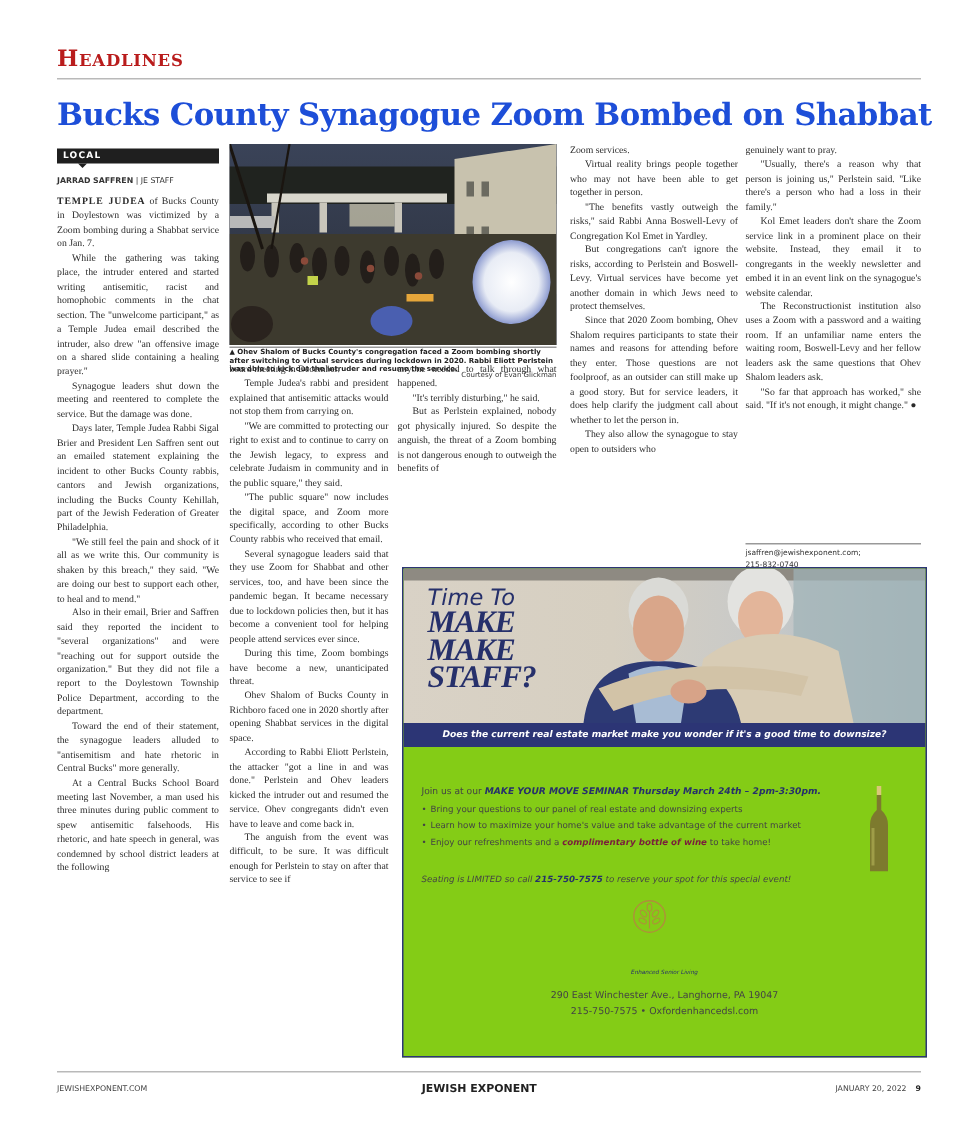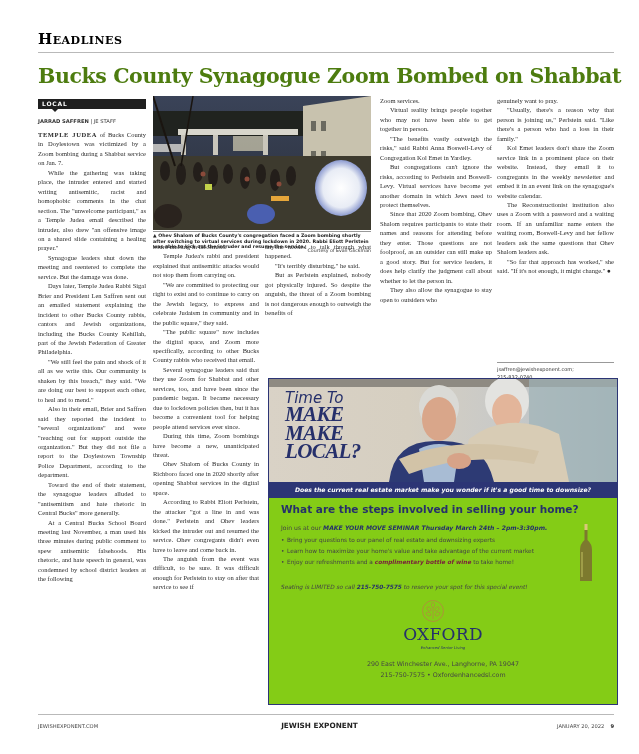--- a/index.html
+++ b/index.html
@@ -1,22 +1,22 @@
 <!DOCTYPE html>
 <html><head>
 <meta charset="utf-8">
 <style>
   * { box-sizing: border-box; margin: 0; padding: 0; }
   html, body { width: 639px; height: 754px; background: #ffffff; overflow: hidden; }
   body { position: relative; font-family: "Liberation Serif", "DejaVu Serif", serif; color: #222; }
 
-  .section-title { position: absolute; left: 38px; top: 30px; font-family: "DejaVu Serif", serif; font-weight: bold; font-size: 15px; letter-spacing: 0.5px; font-variant: small-caps; color: #000000; text-align: right; }
+  .section-title { position: absolute; left: 38px; top: 30px; font-family: "DejaVu Serif", serif; font-weight: bold; font-size: 15px; letter-spacing: 0.5px; font-variant: small-caps; color: #b91c1c; text-align: right; }
   .section-rule { position: absolute; left: 38px; top: 52px; width: 576px; height: 1px; background: #b9b9b9; }
 
-  .headline { position: absolute; left: 38px; top: 64px; width: 580px; font-family: "DejaVu Serif", serif; font-weight: bold; font-size: 20.5px; letter-spacing: -0.4px; color: #4d7c0f; white-space: nowrap; }
+  .headline { position: absolute; left: 38px; top: 64px; width: 580px; font-family: "DejaVu Serif", serif; font-weight: bold; font-size: 20.5px; letter-spacing: -0.4px; color: #1d4ed8; white-space: nowrap; }
 
   .kicker { position: absolute; left: 38px; top: 99px; width: 108px; height: 10px; background: #1f1f1f; color: #fff; font-family: "DejaVu Sans", sans-serif; font-weight: bold; font-size: 6px; letter-spacing: 0.8px; padding: 1px 4px; }
   .kicker-tick { position: absolute; left: 52px; top: 109px; width: 0; height: 0; border-left: 3px solid transparent; border-right: 3px solid transparent; border-top: 3px solid #1f1f1f; }
   .byline { position: absolute; left: 38px; top: 118px; font-family: "DejaVu Sans", sans-serif; font-size: 5.2px; color: #333; }
   .byline b { font-weight: bold; }
 
   .col { position: absolute; font-size: 6.5px; line-height: 9.45px; text-align: justify; color: #2a2a2a; hyphens: auto; }
   .col p { text-indent: 10px; }
   .col p.first { text-indent: 0; }
   .col p.noindent { text-indent: 0; }
@@ -191,25 +191,24 @@
       <ellipse cx="170" cy="40" rx="17" ry="22" fill="#d9a68a"></ellipse>
       <path d="M120,103 Q125,60 170,62 Q215,60 225,103 Z" fill="#2d3a74"></path>
       <path d="M150,70 Q170,60 190,70 L185,103 L155,103 Z" fill="#a8bcd4"></path>
       <path d="M130,80 Q190,55 270,72 L265,85 Q200,72 140,95 Z" fill="#d2c3a7"></path>
       <ellipse cx="190" cy="82" rx="12" ry="8" fill="#d7a388"></ellipse>
     </svg>
     <div class="ad-time">Time To</div>
     <div class="ad-big">
       <div>MAKE</div>
       <div>MAKE</div>
-      <div>LOCAL?</div>
+      <div>STAFF?</div>
     </div>
   </div>
   <div class="ad-banner">Does the current real estate market make you wonder if it's a good time to downsize?</div>
-  <div class="ad-q">What are the steps involved in selling your home?</div>
   <div class="ad-join"><span>Join us at our </span><b>MAKE YOUR MOVE SEMINAR Thursday March 24th – 2pm-3:30pm.</b></div>
   <ul class="ad-bullets">
     <li>Bring your questions to our panel of real estate and downsizing experts</li>
     <li>Learn how to maximize your home's value and take advantage of the current market</li>
     <li><span>Enjoy our refreshments and a </span><b>complimentary bottle of wine</b><span> to take home!</span></li>
   </ul>
   <div class="ad-seat"><span>Seating is LIMITED so call </span><b>215-750-7575</b><span> to reserve your spot for this special event!</span></div>
   <svg class="wine" viewBox="0 0 12 57">
     <rect x="4.5" y="0" width="3" height="6" fill="#d9c77a"></rect>
     <path d="M4.5,6 L7.5,6 L7.5,16 Q12,20 12,26 L12,57 L0,57 L0,26 Q0,20 4.5,16 Z" fill="#7d7a2e"></path>
@@ -217,21 +216,20 @@
   </svg>
   <svg class="oxford-icon" viewBox="0 0 22 24">
     <circle cx="11" cy="12" r="10.5" fill="none" stroke="#b08d3c" stroke-width="0.9"></circle>
     <path d="M11,20 L11,8" stroke="#b08d3c" stroke-width="0.8"></path>
     <ellipse cx="11" cy="6" rx="1.6" ry="2.6" fill="none" stroke="#b08d3c" stroke-width="0.7"></ellipse>
     <ellipse cx="7" cy="10" rx="1.6" ry="2.6" transform="rotate(-40 7 10)" fill="none" stroke="#b08d3c" stroke-width="0.7"></ellipse>
     <ellipse cx="15" cy="10" rx="1.6" ry="2.6" transform="rotate(40 15 10)" fill="none" stroke="#b08d3c" stroke-width="0.7"></ellipse>
     <ellipse cx="6.5" cy="15" rx="1.6" ry="2.6" transform="rotate(-60 6.5 15)" fill="none" stroke="#b08d3c" stroke-width="0.7"></ellipse>
     <ellipse cx="15.5" cy="15" rx="1.6" ry="2.6" transform="rotate(60 15.5 15)" fill="none" stroke="#b08d3c" stroke-width="0.7"></ellipse>
   </svg>
-  <div class="oxford">OXFORD</div>
   <div class="oxford-sub">Enhanced Senior Living</div>
   <div class="ad-addr">
     <div>290 East Winchester Ave., Langhorne, PA 19047</div>
     <div>215-750-7575 • Oxfordenhancedsl.com</div>
   </div>
 </div>
 
 <div class="footer-rule"></div>
 <div class="footer-left">JEWISHEXPONENT.COM</div>
 <div class="footer-center">JEWISH EXPONENT</div>

